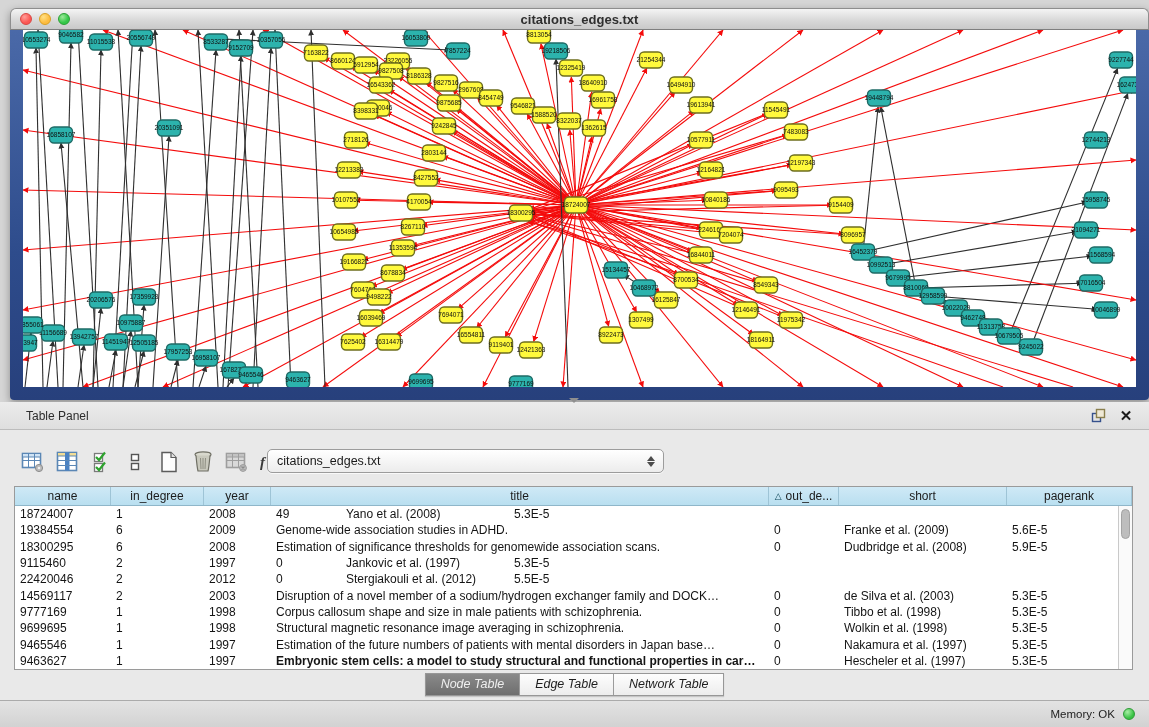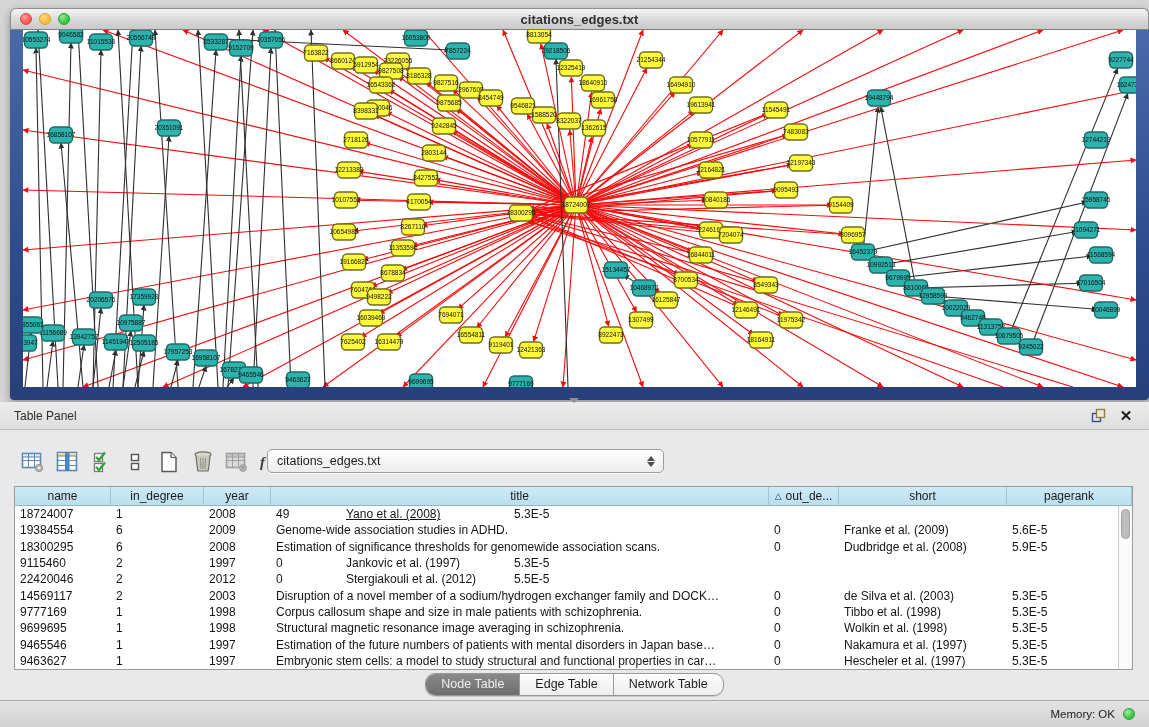--- a/index.html
+++ b/index.html
@@ -24,21 +24,21 @@
   #net-canvas { width:1113px; height:357px; background:#ffffff; display:block; }
 
   .node-label { font-size:6.5px; fill:#101010; text-anchor:middle; }
 
   
   #table-panel { position:absolute; left:0; top:402px; width:1149px; bottom:0; background:#e9e9e9; }
   #divider-handle { position:absolute; top:-4px; left:569px; width:0; height:0;
     border-left:5px solid transparent; border-right:5px solid transparent; border-top:5px solid #8f8f8f; }
   #panel-header { height:28px; background:linear-gradient(#ececec,#dedede); border-bottom:1px solid #bcbcbc;
     display:flex; align-items:center; }
-  #panel-title { font-size:12px; color:#2d2d2d; padding-left:14px; flex:1; }
+  #panel-title { font-size:12px; color:#2d2d2d; padding-left:26px; flex:1; }
   .panel-hdr-btn { width:22px; height:20px; display:flex; align-items:center; justify-content:center; margin-right:6px; cursor:default; }
   #panel-close { font-size:15px; font-weight:bold; color:#1c1c1c; margin-right:12px; }
 
   #panel-body { position:absolute; top:28px; left:0; right:0; bottom:27px; background:#e9e9e9; }
 
   
   #toolbar { position:absolute; top:16px; left:18px; height:32px; display:flex; align-items:center; }
   .iconbtn { width:30px; height:28px; margin-right:4px; display:flex; align-items:center; justify-content:center; }
   #table-selector { position:absolute; top:19px; left:267px; width:397px; height:24px;
     border:1px solid #9c9c9c; border-radius:5px; background:linear-gradient(#ffffff,#ececec);
@@ -59,22 +59,22 @@
   #rows-area { flex:1; display:flex; }
   #rows-col { flex:1; overflow:hidden; }
   .trow { height:16.3px; display:flex; align-items:center; background:#ffffff; }
   .tcell { font-size:12px; color:#141414; padding-left:5px; white-space:nowrap; overflow:hidden; text-overflow:clip; }
   #v-scrollbar { width:14px; background:#fafafa; border-left:1px solid #c9c9c9; position:relative; }
   #v-thumb { position:absolute; top:3px; left:2px; width:9px; height:30px; border-radius:5px;
     background:#bdbdbd; border:1px solid #a3a3a3; }
 
   
   #tabs-row { position:absolute; top:243px; left:0; right:0; display:flex; justify-content:center; }
-  #tabs-group { display:flex; border:1px solid #979797; border-radius:10px; overflow:hidden;
-    background:linear-gradient(#fdfdfd,#ededed); box-shadow:0 1px 1px rgba(0,0,0,.15); }
+  #tabs-group { display:flex; border:1px solid #979797; border-radius:0; overflow:hidden;
+    background:linear-gradient(#fdfdfd,#ededed); box-shadow:0 1px 1px rgba(0,0,0,.15);font-style:italic; }
   .tab-seg { font-size:12.5px; padding:3px 15px 4px 15px; color:#1e1e1e; border-right:1px solid #9b9b9b; }
   .tab-seg:last-child { border-right:none; }
   .tab-active { background:linear-gradient(#8a8a8a,#6e6e6e); color:#efefef; }
 
   
   #status-bar { position:absolute; left:0; right:0; bottom:0; height:27px; background:linear-gradient(#e3e3e3,#d2d2d2);
     border-top:1px solid #ababab; display:flex; align-items:center; justify-content:flex-end; }
   #memory-label { font-size:11.5px; color:#222; margin-right:8px; }
   #memory-dot { width:12px; height:12px; border-radius:50%; margin-right:14px;
     background:radial-gradient(circle at 35% 30%, #a7eda4, #38c244 65%); border:1px solid #2d9b36; }
@@ -859,21 +859,21 @@
               <span>pagerank</span>
             </div>
           </div>
         <div id="rows-area">
           <div id="rows-col">
               <div class="trow">
                 <div class="tcell" style="width: 96px;">18724007</div>
                 <div class="tcell" style="width: 93px;">1</div>
                 <div class="tcell" style="width: 67px;">2008</div>
                 <div class="tcell" style="width: 70px;">49</div>
-                <div class="tcell" style="width: 168px; text-decoration: underline;">Yano et al. (2008)</div>
+                <div class="tcell" style="width: 168px;">Yano et al. (2008)</div>
                 <div class="tcell" style="width: 111px; flex: 1 1 0%;">5.3E-5</div>
               </div>
               <div class="trow">
                 <div class="tcell" style="width: 96px;">19384554</div>
                 <div class="tcell" style="width: 93px;">6</div>
                 <div class="tcell" style="width: 67px;">2009</div>
                 <div class="tcell" style="width: 498px;">Genome-wide association studies in ADHD.</div>
                 <div class="tcell" style="width: 70px;">0</div>
                 <div class="tcell" style="width: 168px;">Franke et al. (2009)</div>
                 <div class="tcell" style="width: 111px; flex: 1 1 0%;">5.6E-5</div>
@@ -936,21 +936,21 @@
                 <div class="tcell" style="width: 67px;">1997</div>
                 <div class="tcell" style="width: 498px;">Estimation of the future numbers of patients with mental disorders in Japan base…</div>
                 <div class="tcell" style="width: 70px;">0</div>
                 <div class="tcell" style="width: 168px;">Nakamura et al. (1997)</div>
                 <div class="tcell" style="width: 111px; flex: 1 1 0%;">5.3E-5</div>
               </div>
               <div class="trow">
                 <div class="tcell" style="width: 96px;">9463627</div>
                 <div class="tcell" style="width: 93px;">1</div>
                 <div class="tcell" style="width: 67px;">1997</div>
-                <div class="tcell" style="width: 498px;">Embryonic stem cells: a model to study structural and functional properties in car…</div>
+                <div class="tcell" style="width: 498px; font-weight: bold;">Embryonic stem cells: a model to study structural and functional properties in car…</div>
                 <div class="tcell" style="width: 70px;">0</div>
                 <div class="tcell" style="width: 168px;">Hescheler et al. (1997)</div>
                 <div class="tcell" style="width: 111px; flex: 1 1 0%;">5.3E-5</div>
               </div>
             </div>
           <div id="v-scrollbar">
             <div id="v-thumb"></div>
           </div>
         </div>
       </div>

